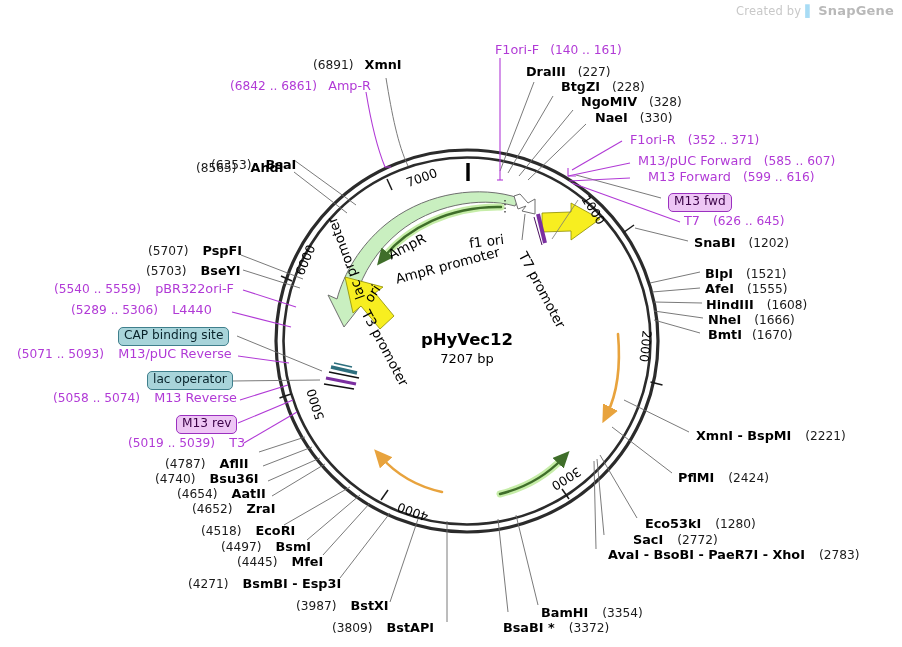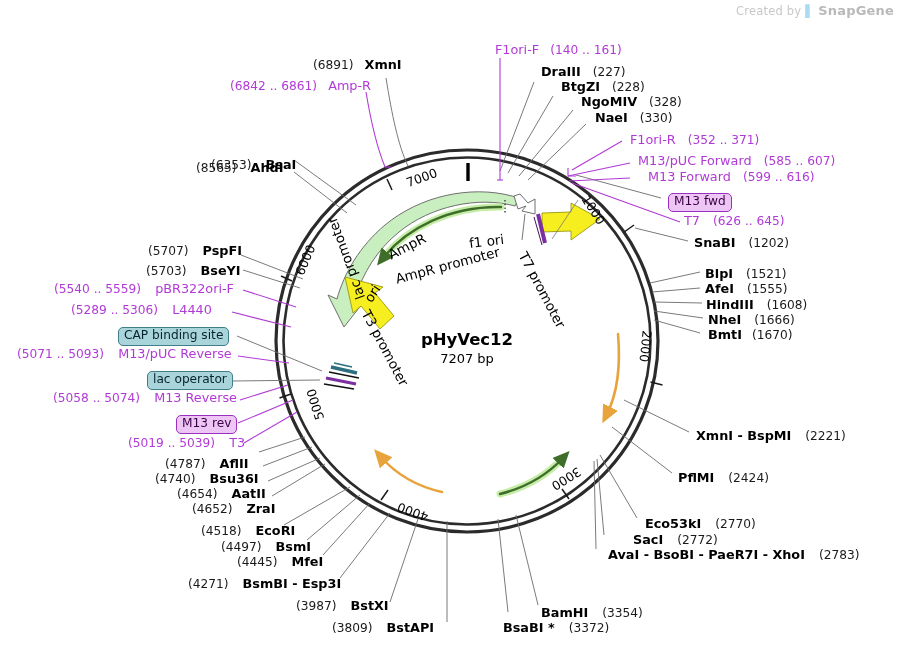--- a/index.html
+++ b/index.html
@@ -239,21 +239,21 @@
   <div class="lbl enz" style="left:313px;top:59px;">
     <span class="pos">(6891)</span>
     <b style="margin-left:7px;">XmnI</b>
   </div>
 
   <div class="lbl purple" style="left:230px;top:80px;">
     <span class="pos">(6842 .. 6861)</span>
     <span style="margin-left:7px;">Amp-R</span>
   </div>
 
-  <div class="lbl enz" style="left:541px;top:66px;">
+  <div class="lbl enz" style="left:526px;top:66px;">
     <b>DraIII</b>
     <span class="pos" style="margin-left:8px;">(227)</span>
   </div>
   <div class="lbl enz" style="left:561px;top:81px;">
     <b>BtgZI</b>
     <span class="pos" style="margin-left:8px;">(228)</span>
   </div>
   <div class="lbl enz" style="left:581px;top:96px;">
     <b>NgoMIV</b>
     <span class="pos" style="margin-left:8px;">(328)</span>
@@ -311,21 +311,21 @@
   <div class="lbl enz" style="left:696px;top:430px;">
     <b>XmnI - BspMI</b>
     <span class="pos" style="margin-left:10px;">(2221)</span>
   </div>
   <div class="lbl enz" style="left:678px;top:472px;">
     <b>PflMI</b>
     <span class="pos" style="margin-left:10px;">(2424)</span>
   </div>
   <div class="lbl enz" style="left:645px;top:518px;">
     <b>Eco53kI</b>
-    <span class="pos" style="margin-left:10px;">(2770)</span>
+    <span class="pos" style="margin-left:10px;">(1280)</span>
   </div>
   <div class="lbl enz" style="left:633px;top:534px;">
     <b>SacI</b>
     <span class="pos" style="margin-left:10px;">(2772)</span>
   </div>
   <div class="lbl enz" style="left:608px;top:549px;">
     <b>AvaI - BsoBI - PaeR7I - XhoI</b>
     <span class="pos" style="margin-left:10px;">(2783)</span>
   </div>
 

